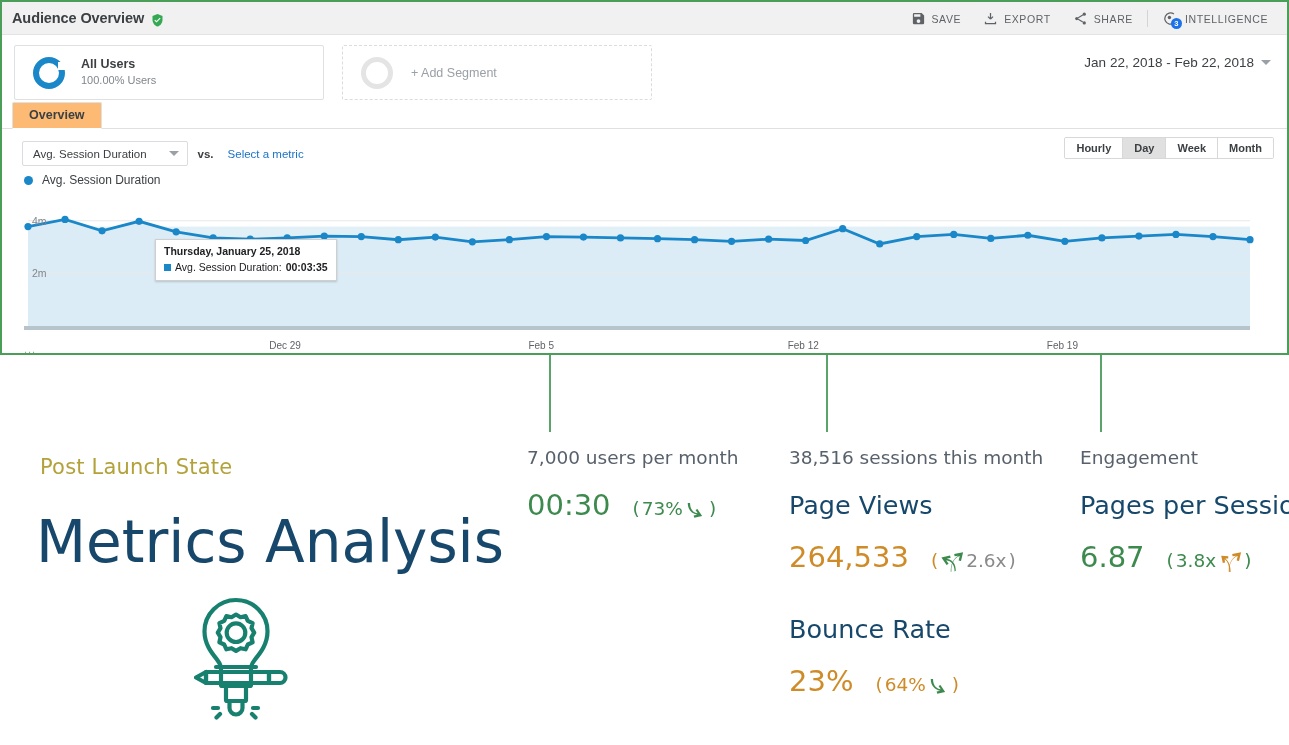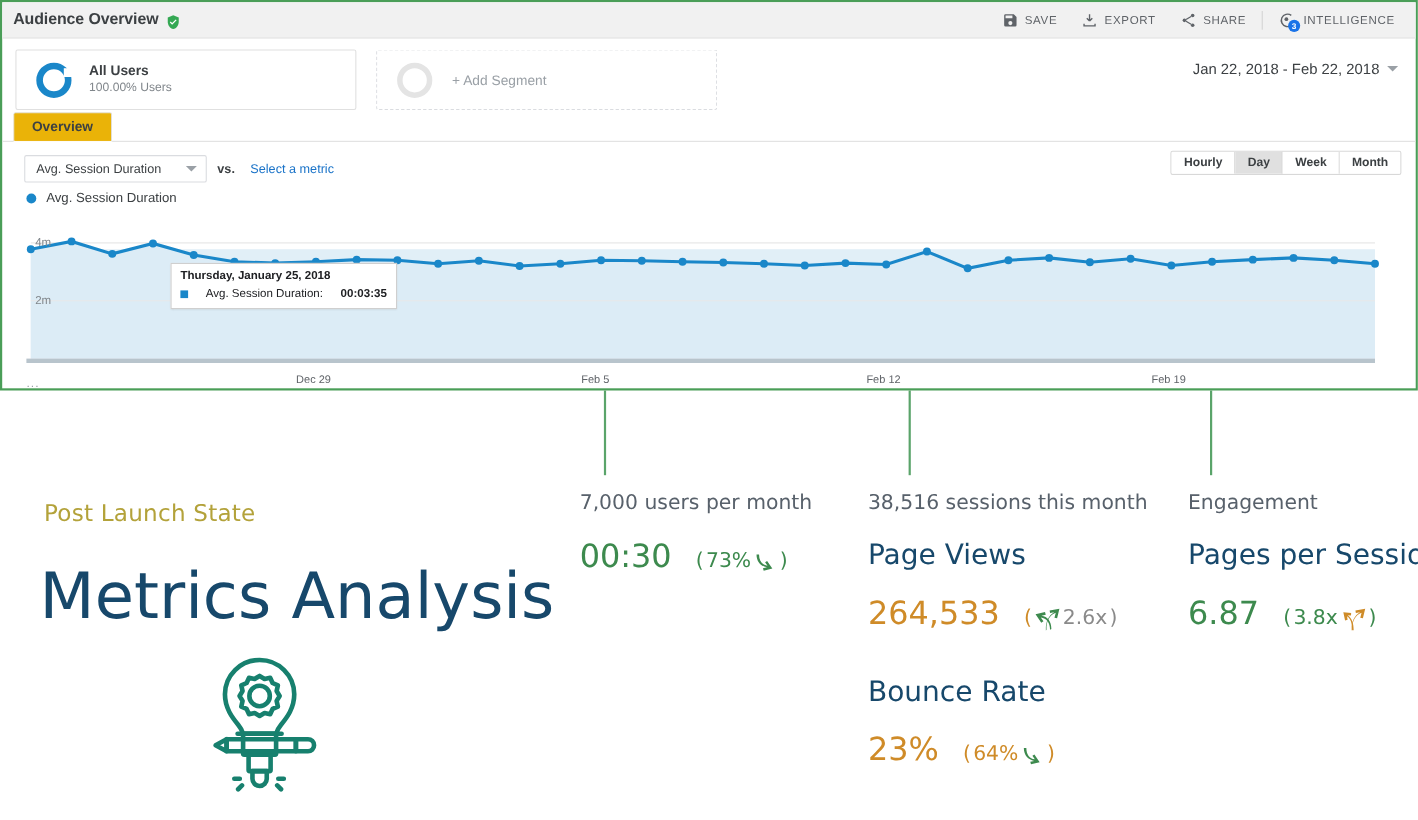--- a/index.html
+++ b/index.html
@@ -87,21 +87,21 @@
     width:0;height:0;border-left:5px solid transparent;border-right:5px solid transparent;
     border-top:5px solid #9aa0a6;
   }
 
   
   .tab-strip { position: relative; height: 26px; margin-top: 6px; border-bottom: 1px solid #e0e0e0; }
   .tab-item {
     position: absolute; left: 10px; bottom: -1px;
     padding: 5px 16px 6px 16px;
     border: 1px solid #e0e0e0; border-bottom: 1px solid #fff;
-    background:#eab308; font-size: 12.5px; font-weight: bold; color:#3c4043;
+    background:#fdba74; font-size: 12.5px; font-weight: bold; color:#3c4043;
     border-radius: 2px 2px 0 0;
   }
 
   
   .metric-row { position: relative; height: 40px; padding: 9px 0 0 20px; display:flex; align-items:center; }
   .metric-select {
     border: 1px solid #dadce0; border-radius: 2px; background:#fff;
     height: 25px; display:flex; align-items:center; padding: 0 8px 0 10px; gap: 22px;
     font-size: 11.5px; color:#3c4043;
   }
@@ -130,21 +130,21 @@
 
   .y-lab { position:absolute; font-size:10.5px; color:#80868b; }
   .x-lab { position:absolute; font-size:10px; color:#5f6368; }
 
   .tooltip-box {
     position: absolute; left: 153px; top: 237px;
     background:#fff; border:1px solid #cfcfcf; box-shadow: 0 1px 2px rgba(0,0,0,.18);
     padding: 5px 8px 6px 8px; z-index: 20;
   }
   .tt-date { font-size: 10.5px; font-weight:bold; color:#202124; line-height:13px; }
-  .tt-metric { font-size:10.5px; color:#202124; line-height:14px; margin-top:2px; display:flex; align-items:center; gap:16px;}
+  .tt-metric { font-size:10.5px; color:#202124; line-height:14px; margin-top:2px; display:flex; align-items:center; gap:4px;}
   .tt-sq { width:7px; height:7px; background:#1a87c9; display:inline-block; }
   .tt-val { font-weight:bold; }
 
   .axis-bar { position:absolute; left:22px; top:-9px; width:1226px; height:4px; background:#b8c4cc; }
   .dots-left { position:absolute; left:22px; top:341px; font-size:11px; color:#9aa0a6; letter-spacing:1px;}
 
   
   .connector { position: absolute; width: 1.6px; background: #5aa46a; }
 
   

